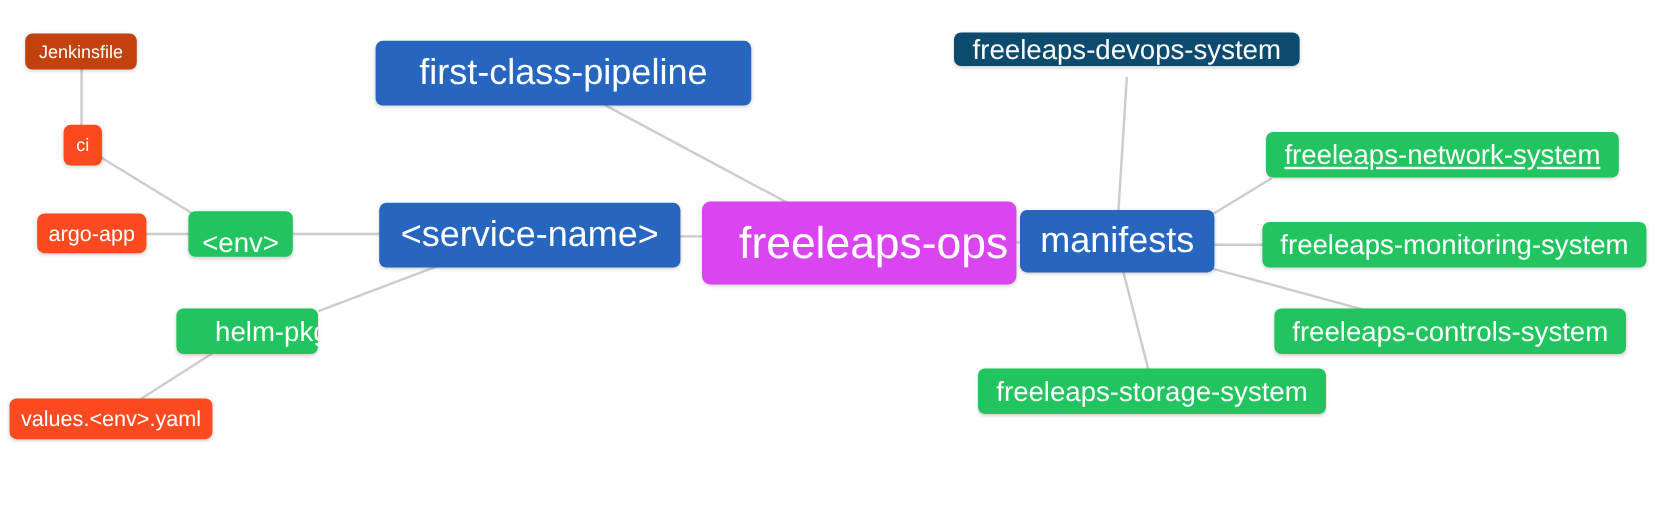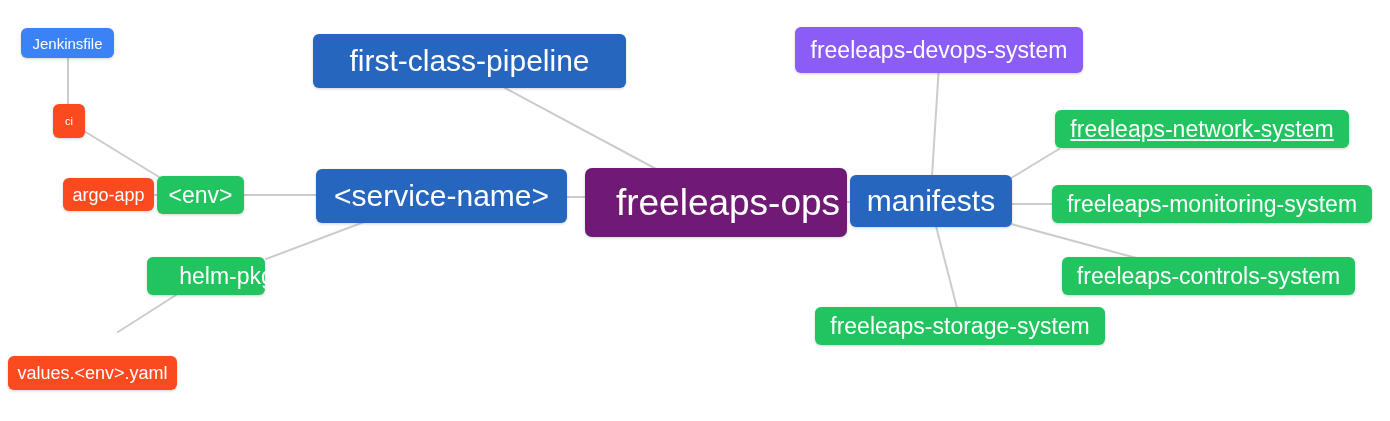--- a/index.html
+++ b/index.html
@@ -56,51 +56,51 @@
       <line x1="505" y1="88" x2="658" y2="170" stroke="#CCCCCC" stroke-width="2" stroke-linecap="round"></line>
       <line x1="567" y1="197" x2="586" y2="197" stroke="#CCCCCC" stroke-width="2" stroke-linecap="round"></line>
       <line x1="845" y1="202" x2="852" y2="202" stroke="#CCCCCC" stroke-width="2" stroke-linecap="round"></line>
       <line x1="932" y1="176" x2="939" y2="65" stroke="#CCCCCC" stroke-width="2" stroke-linecap="round"></line>
       <line x1="1008" y1="180" x2="1059" y2="149" stroke="#CCCCCC" stroke-width="2" stroke-linecap="round"></line>
       <line x1="1012" y1="204" x2="1053" y2="204" stroke="#CCCCCC" stroke-width="2" stroke-linecap="round"></line>
       <line x1="1011" y1="224" x2="1140" y2="259" stroke="#CCCCCC" stroke-width="2" stroke-linecap="round"></line>
       <line x1="936" y1="226" x2="957" y2="308" stroke="#CCCCCC" stroke-width="2" stroke-linecap="round"></line>
     </svg>
   <div>
-      <div class="node file" style="left: 21px; top: 28px; width: 93px; height: 30px; font-size: 15px; background-color: #3b82f6; color: rgb(255, 255, 255);">
+      <div class="node file" style="left: 21px; top: 28px; width: 93px; height: 30px; font-size: 15px; background-color: #c2410c; color: rgb(255, 255, 255);">
         <span class="node-label">Jenkinsfile</span>
       </div>
-      <div class="node leaf" style="left: 53px; top: 104px; width: 32px; height: 34px; font-size: 11px; background-color: rgb(251, 74, 31); color: rgb(255, 255, 255);">
+      <div class="node leaf" style="left: 53px; top: 104px; width: 32px; height: 34px; font-size: 15px; background-color: rgb(251, 74, 31); color: rgb(255, 255, 255);">
         <span class="node-label">ci</span>
       </div>
-      <div class="node leaf" style="left: 31px; top: 178px; width: 91px; height: 33px; font-size: 18px; background-color: rgb(251, 74, 31); color: rgb(255, 255, 255); margin-left: 32px;">
+      <div class="node leaf" style="left: 31px; top: 178px; width: 91px; height: 33px; font-size: 18px; background-color: rgb(251, 74, 31); color: rgb(255, 255, 255);">
         <span class="node-label">argo-app</span>
       </div>
-      <div class="node secondary" style="left: 157px; top: 176px; width: 87px; height: 38px; font-size: 23px; background-color: rgb(33, 196, 95); color: rgb(255, 255, 255);">
+      <div class="node secondary" style="left: 157px; top: 176px; width: 87px; height: 38px; font-size: 23px; background-color: rgb(33, 196, 95); color: rgb(255, 255, 255); align-items: flex-end;">
         <span class="node-label">&lt;env&gt;</span>
       </div>
       <div class="node secondary" style="left: 147px; top: 257px; width: 118px; height: 38px; font-size: 23px; background-color: rgb(33, 196, 95); color: rgb(255, 255, 255); padding-left: 41px;">
         <span class="node-label">helm-pkg</span>
       </div>
-      <div class="node leaf" style="left: 8px; top: 332px; width: 169px; height: 34px; font-size: 18px; background-color: rgb(251, 74, 31); color: rgb(255, 255, 255); margin-top: 24px;">
+      <div class="node leaf" style="left: 8px; top: 332px; width: 169px; height: 34px; font-size: 18px; background-color: rgb(251, 74, 31); color: rgb(255, 255, 255);">
         <span class="node-label">values.&lt;env&gt;.yaml</span>
       </div>
       <div class="node primary" style="left: 313px; top: 34px; width: 313px; height: 54px; font-size: 30px; background-color: rgb(38, 102, 190); color: rgb(255, 255, 255);">
         <span class="node-label">first-class-pipeline</span>
       </div>
       <div class="node primary" style="left: 316px; top: 169px; width: 251px; height: 54px; font-size: 30px; background-color: rgb(38, 102, 190); color: rgb(255, 255, 255);">
         <span class="node-label">&lt;service-name&gt;</span>
       </div>
-      <div class="node root" style="left: 585px; top: 168px; width: 262px; height: 69px; font-size: 37px; background-color: #701a75; color: rgb(255, 255, 255); padding-left: 24px;">
+      <div class="node root" style="left: 585px; top: 168px; width: 262px; height: 69px; font-size: 37px; background-color: #d946ef; color: rgb(255, 255, 255); padding-left: 24px;">
         <span class="node-label">freeleaps-ops</span>
       </div>
       <div class="node primary" style="left: 850px; top: 175px; width: 162px; height: 52px; font-size: 30px; background-color: rgb(38, 102, 190); color: rgb(255, 255, 255);">
         <span class="node-label">manifests</span>
       </div>
-      <div class="node secondary" style="left: 795px; top: 27px; width: 288px; height: 46px; font-size: 23px; background-color: #8b5cf6; color: rgb(255, 255, 255);">
+      <div class="node secondary" style="left: 795px; top: 27px; width: 288px; height: 28px; font-size: 23px; background-color: #0c4a6e; color: rgb(255, 255, 255);">
         <span class="node-label">freeleaps-devops-system</span>
       </div>
       <div class="node secondary" style="left: 1055px; top: 110px; width: 294px; height: 38px; font-size: 23px; background-color: rgb(33, 196, 95); color: rgb(255, 255, 255); text-decoration: underline;">
         <span class="node-label">freeleaps-network-system</span>
       </div>
       <div class="node secondary" style="left: 1052px; top: 185px; width: 320px; height: 38px; font-size: 23px; background-color: rgb(33, 196, 95); color: rgb(255, 255, 255);">
         <span class="node-label">freeleaps-monitoring-system</span>
       </div>
       <div class="node secondary" style="left: 1062px; top: 257px; width: 293px; height: 38px; font-size: 23px; background-color: rgb(33, 196, 95); color: rgb(255, 255, 255);">
         <span class="node-label">freeleaps-controls-system</span>

